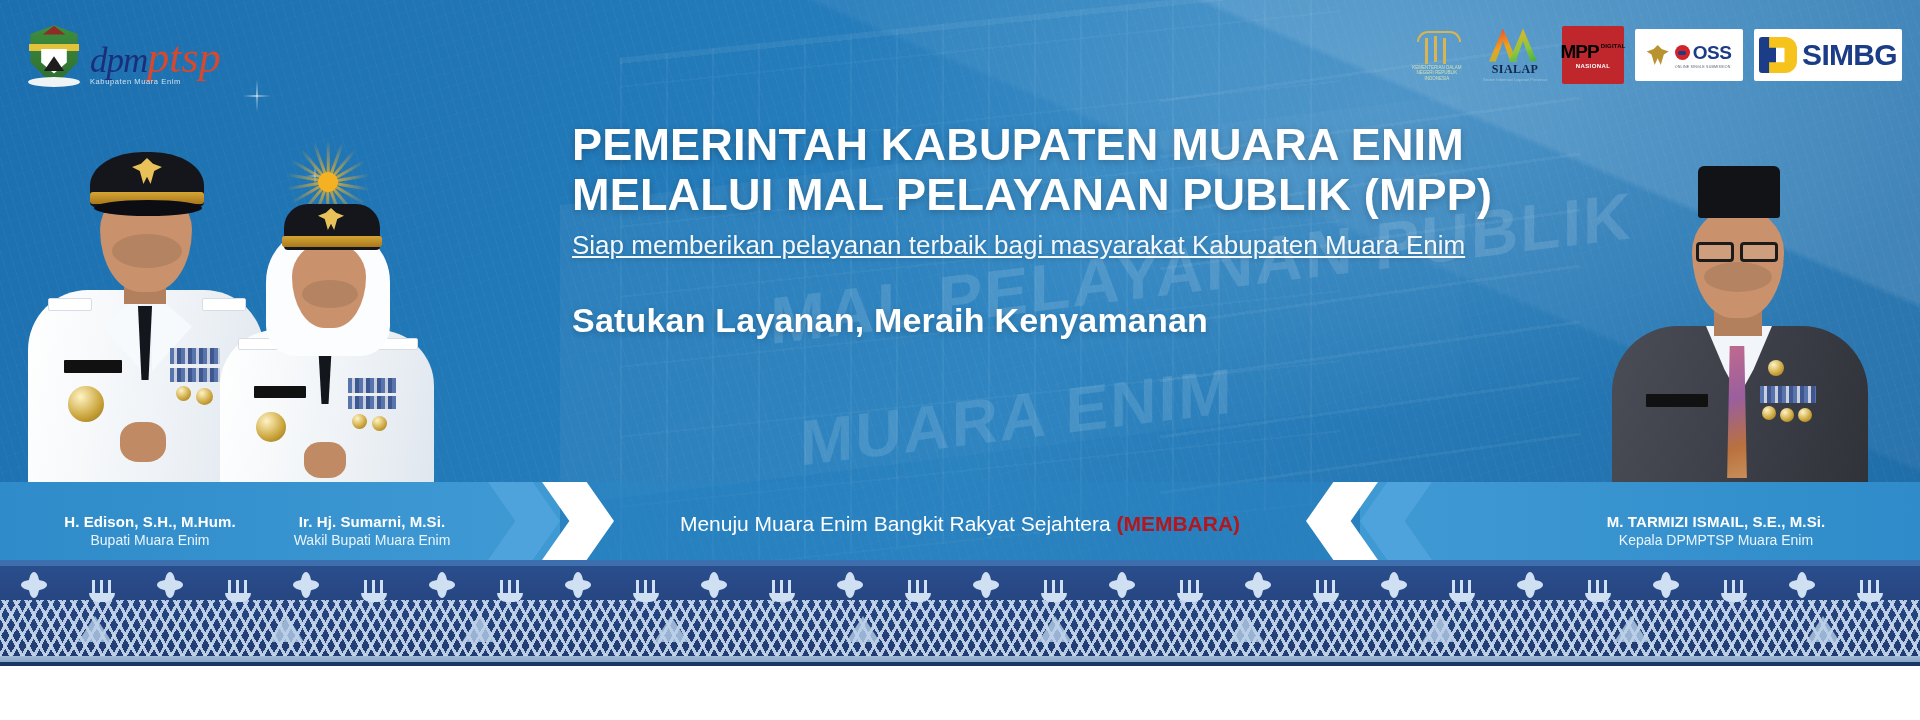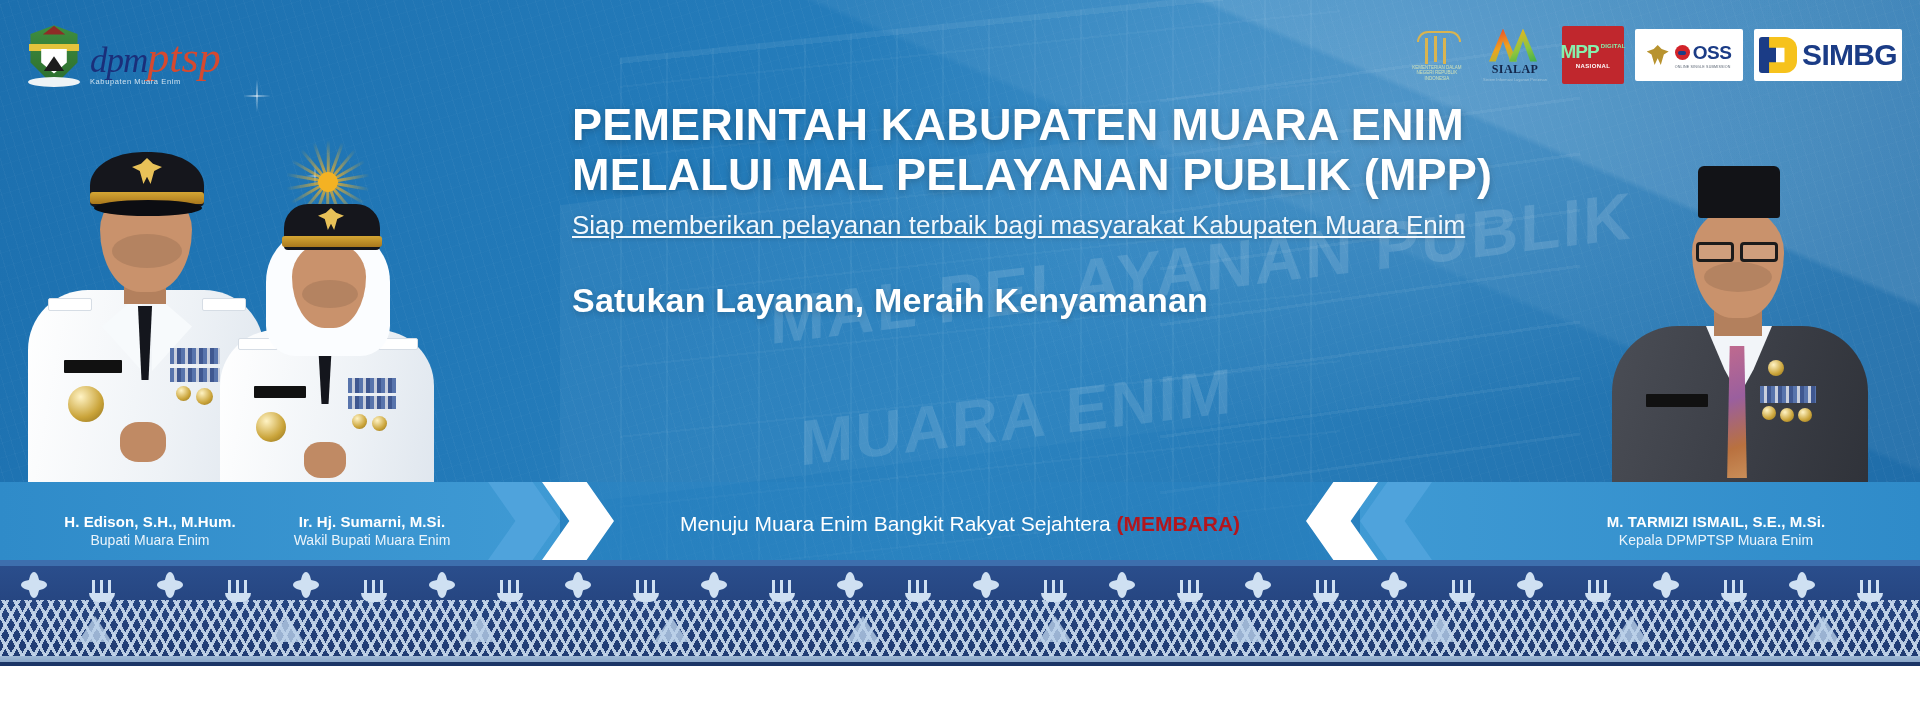--- a/index.html
+++ b/index.html
@@ -101,21 +101,21 @@
     background:radial-gradient(circle at 35% 30%, #fff3c4, #caa43a 60%, #8d6e1c); }
   .hijab{ position:absolute; background:#fbfdff; }
   .hand{ position:absolute; background:#c08a64; border-radius:40%; }
   .glasses{ position:absolute; border:3px solid #1b1b1b; border-radius:4px; background:rgba(255,255,255,.12); }
   .peci{ position:absolute; background:#121317; border-radius:6px 6px 3px 3px; }
   .suit{ position:absolute; background:linear-gradient(105deg,#4a4d55,#3b3e46 55%,#2f3239); }
   .shirt{ position:absolute; background:#f2f5f9; }
   .tie2{ position:absolute; background:linear-gradient(160deg,#c06a8e,#9a5f9e 40%,#b9713f 75%,#c98f5a); }
 
   
-  .copy{ position:absolute; left:572px; top:100px; width:1020px; color:#fff; }
+  .copy{ position:absolute; left:572px; top:120px; width:1020px; color:#fff; }
   .h1{ font-size:45px; line-height:1.12; font-weight:800; letter-spacing:.2px;
        text-shadow:0 2px 7px rgba(0,0,0,.22); }
   .sub1{ margin-top:9px; font-size:26px; font-weight:400; color:#f2f8fd;
        text-shadow:0 1px 4px rgba(0,0,0,.18);text-decoration:underline; }
   .h2{ margin-top:40px; font-size:34px; font-weight:800; letter-spacing:.2px;
        text-shadow:0 2px 6px rgba(0,0,0,.2); }
   .sub2{ margin-top:8px; font-size:25px; font-weight:400; line-height:1.32; color:#f4f9fd;
        text-shadow:0 1px 4px rgba(0,0,0,.18); }
   .sub2 b{ font-weight:800; }
 
@@ -158,21 +158,21 @@
   .sialap-mark .a1,.sialap-mark .a2{ position:absolute; top:0; width:28px; height:33px;
       clip-path:polygon(50% 0,100% 100%,76% 100%,50% 38%,24% 100%,0 100%); }
   .sialap-mark .a1{ left:0; background:linear-gradient(160deg,#e8412e,#f0a21e 55%,#8cc63f); }
   .sialap-mark .a2{ left:20px; background:linear-gradient(160deg,#f6b11c,#8cc63f 60%,#3fae49); }
   .sialap-txt{ font-size:12px; font-weight:700; color:#13264b; letter-spacing:.4px;
       font-family:"Liberation Serif", serif; }
   .sialap-sub{ font-size:4px; color:#9fc2d9; }
 
   .lg-mpp{ width:62px; height:58px; background:#c0272d; border-radius:2px;
       flex-direction:column; justify-content:center; }
-  .mpp-top{ font-size:19px; font-weight:800; color:#86efac; letter-spacing:-1px; line-height:1;
+  .mpp-top{ font-size:19px; font-weight:800; color:#000000; letter-spacing:-1px; line-height:1;
       display:flex; align-items:flex-start; }
   .mpp-top em{ font-size:6px; font-style:normal; font-weight:700; margin-left:2px; margin-top:1px;
       letter-spacing:.2px; }
   .mpp-bot{ font-size:6px; font-weight:800; color:#fff; letter-spacing:.4px; margin-top:2px; }
 
   .lg-oss{ width:108px; height:52px; background:#fff; border-radius:2px;
       gap:6px; padding:0 7px; }
   .oss-garuda{ width:22px; height:20px; background:#b8932f;
       clip-path:polygon(50% 0,68% 20%,100% 32%,78% 48%,64% 100%,50% 66%,36% 100%,22% 48%,0 32%,32% 20%); }
   .oss-right{ display:flex; flex-direction:column; align-items:flex-start; }

